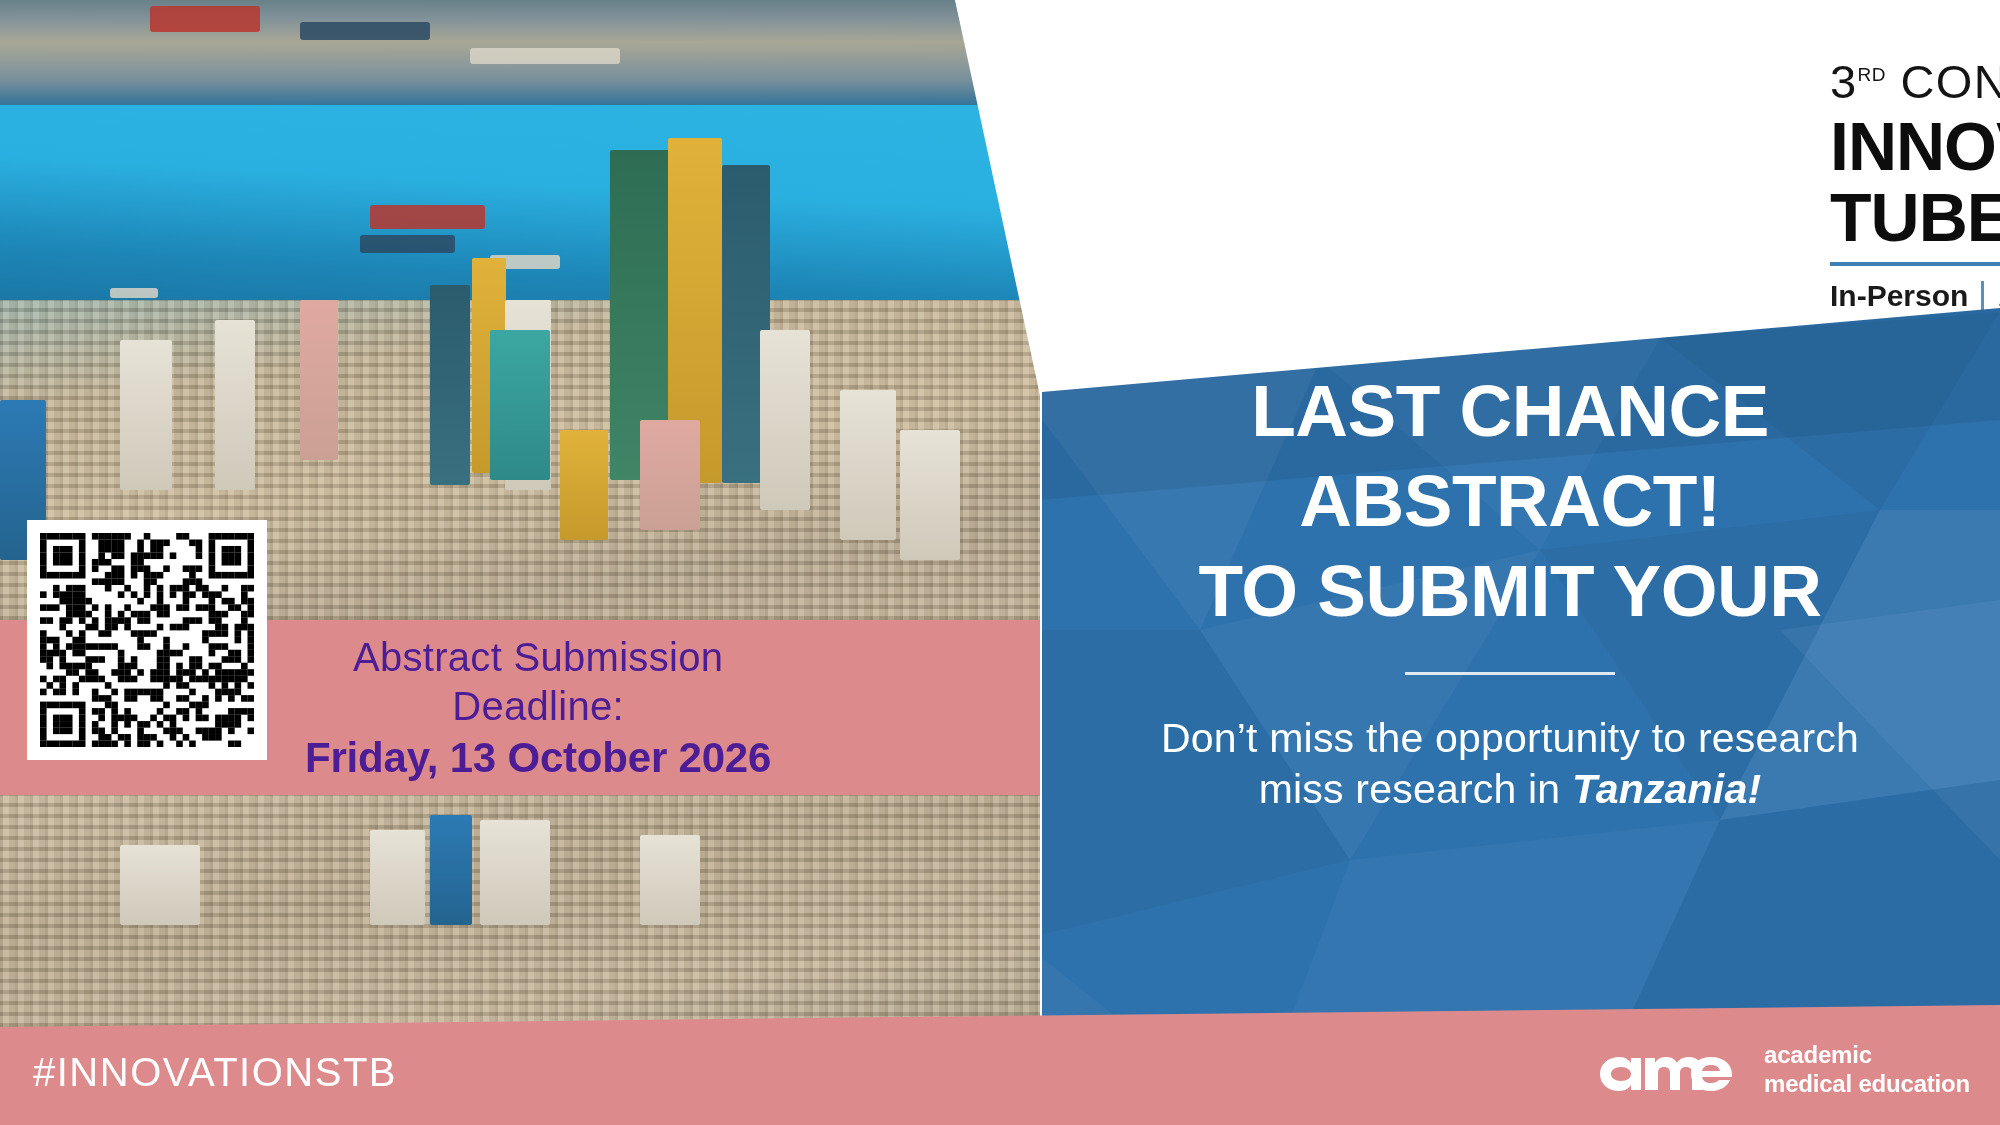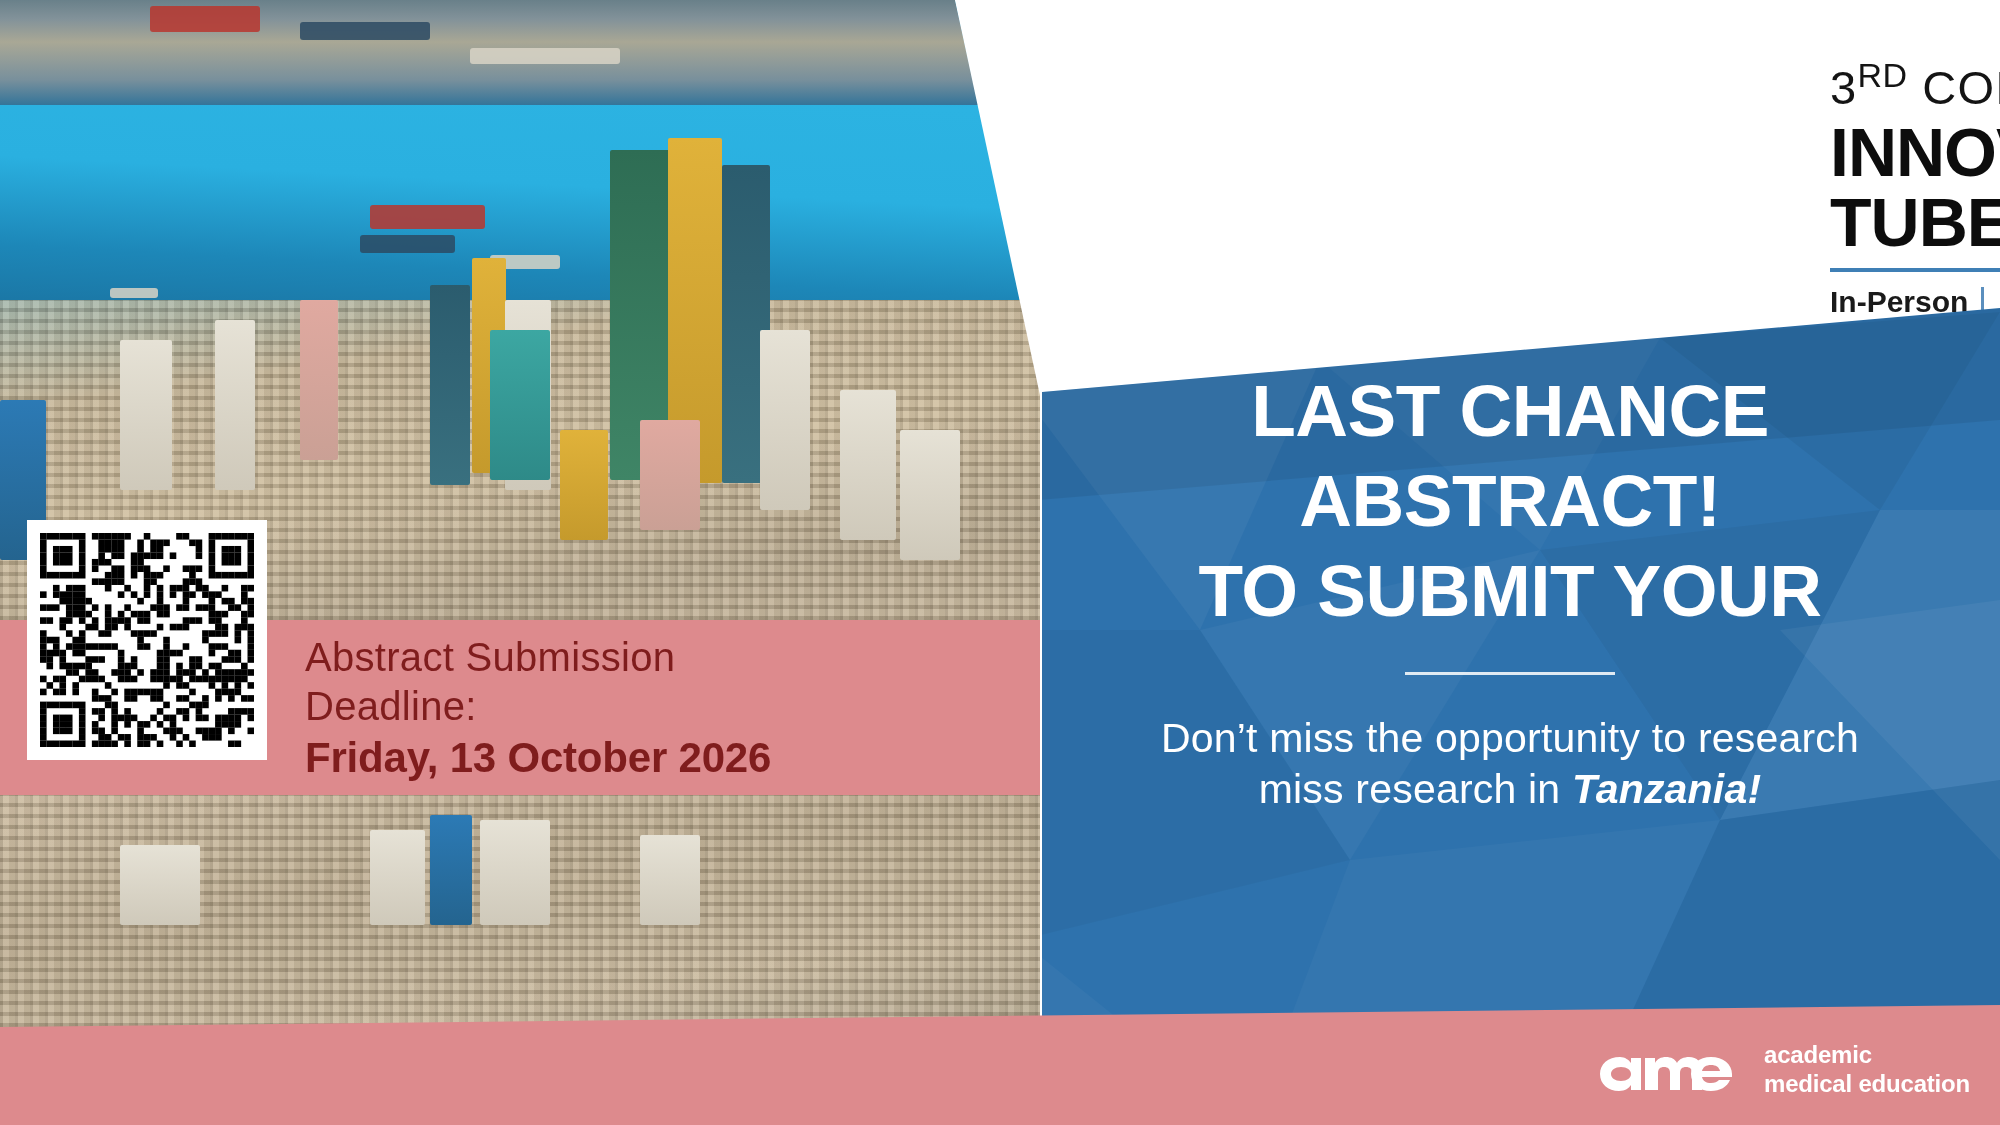--- a/index.html
+++ b/index.html
@@ -55,21 +55,21 @@
   .header-panel{
     position:absolute; top:0; left:955px; width:1045px; height:400px;
     background:#ffffff;
     clip-path: polygon(0 0, 1045px 0, 1045px 400px, 86px 400px);
   }
   .header-inner{ position:absolute; left:875px; top:58px; width:1090px; }
   .conf-line1{
     font-size:47px; letter-spacing:1.4px; color:#141414; font-weight:400;
     line-height:1; white-space:nowrap;
   }
-  .conf-line1 .sup{ font-size:34px; vertical-align:super; letter-spacing:.5px; }
+  .conf-line1 .sup{ font-size:19px; vertical-align:super; letter-spacing:.5px; }
   .conf-line2, .conf-line3{
     font-weight:700; color:#0d0d0d; line-height:.98; white-space:nowrap;
     letter-spacing:-1px;
   }
   .conf-line2{ font-size:68px; margin-top:8px; }
   .conf-line3{ font-size:68px; margin-top:4px; }
   .rule{ width:585px; height:4px; background:#3f7fb5; margin-top:12px; }
   .meta{
     margin-top:13px; font-size:30px; color:#1a1a1a; white-space:nowrap;
     display:flex; align-items:center; gap:0;
@@ -106,21 +106,21 @@
   .pink-block{
     position:absolute; left:0; top:620px; width:1040px; height:175px;
     background:#dd8a8d;
     display:flex; align-items:center;
   }
   .qr{
     width:240px; height:240px; background:#fff; margin-left:27px;
     position:absolute; left:0; top:-100px; padding:13px;
   }
   .qr-grid{ width:100%; height:100%; position:relative; background:#fff; }
-  .deadline-text{ margin-left:305px; color:#7f1d1d; }
+  .deadline-text{ margin-left:305px; color:#4c1d95;text-align:center; }
   .dl-l1, .dl-l2{ font-size:40px; font-weight:300; line-height:1.22; letter-spacing:.3px; }
   .dl-date{ font-size:42px; font-weight:700; margin-top:4px; letter-spacing:-.2px; }
 
   
   .footer{
     position:absolute; left:0; bottom:0; width:2000px; height:120px;
     background:#dd8a8d;
     clip-path: polygon(0 22px, 2000px 0, 2000px 120px, 0 120px);
   }
   .hashtag{
@@ -774,20 +774,21 @@
           </svg></div>
     </div>
     <div class="deadline-text">
       <div class="dl-l1">Abstract Submission</div>
       <div class="dl-l2">Deadline:</div>
       <div class="dl-date">Friday, 13 October 2026</div>
     </div>
   </div>
 
   <div class="footer">
+    <div class="hashtag">#INNOVATIONSTB</div>
     <div class="ame">
       <svg width="110" height="46" viewBox="0 0 110 46">
         <path d="M22 10 C10 10 2 17 2 27 C2 37 10 44 21 44 C27 44 31 41 33 38 L33 43 L43 43 L43 11 L33 11 L33 16 C31 13 27 10 22 10 Z
                  M23 20 C29 20 33 23 33 27 C33 31 29 34 23 34 C17 34 13 31 13 27 C13 23 17 20 23 20 Z" fill="#fff"></path>
         <path d="M47 43 L47 11 L57 11 L57 16 C59 12 63 10 68 10 C73 10 77 12 79 16 C81 12 86 10 91 10 C99 10 104 15 104 24 L104 43 L94 43 L94 26 C94 22 92 20 88 20 C84 20 82 22 82 26 L82 43 L72 43 L72 26 C72 22 70 20 66 20 C62 20 60 22 60 26 L60 43 Z" fill="#fff"></path>
         <path d="M108 27 C108 17 100 10 89 10 L89 20 C94 20 97 22 98 25 L86 25 L86 31 L98 31 C97 34 94 36 89 36 L89 44 C100 44 108 37 108 27 Z" fill="#fff" opacity="0"></path>
       </svg>
       <svg width="62" height="46" viewBox="0 0 62 46" style="margin-left:-50px;">
         <path d="M31 10 C19 10 11 17 11 27 C11 37 19 44 31 44 C40 44 47 40 50 33 L39 33 C37 35 35 36 31 36 C26 36 23 34 22 30 L52 30 C52 29 52 28 52 27 C52 17 43 10 31 10 Z
                  M31 18 C36 18 39 20 40 24 L22 24 C23 20 26 18 31 18 Z" fill="#fff"></path>

